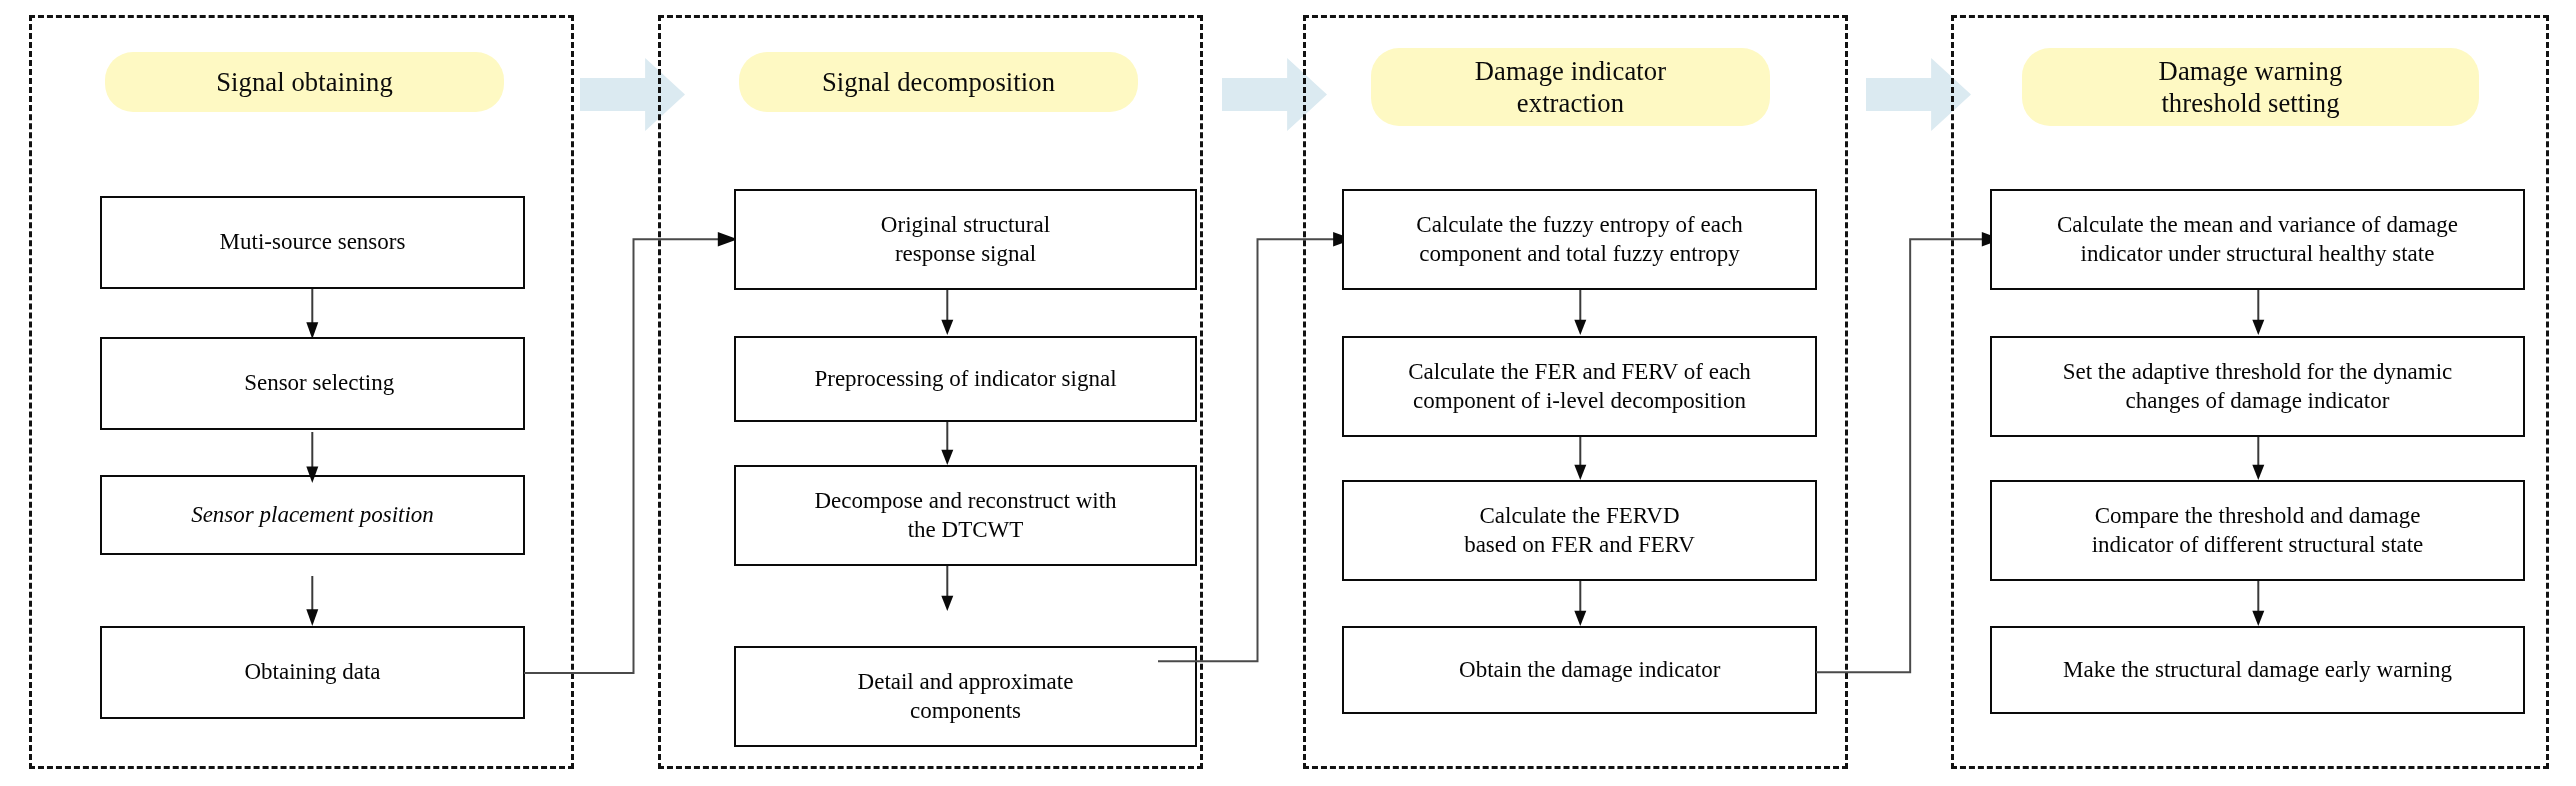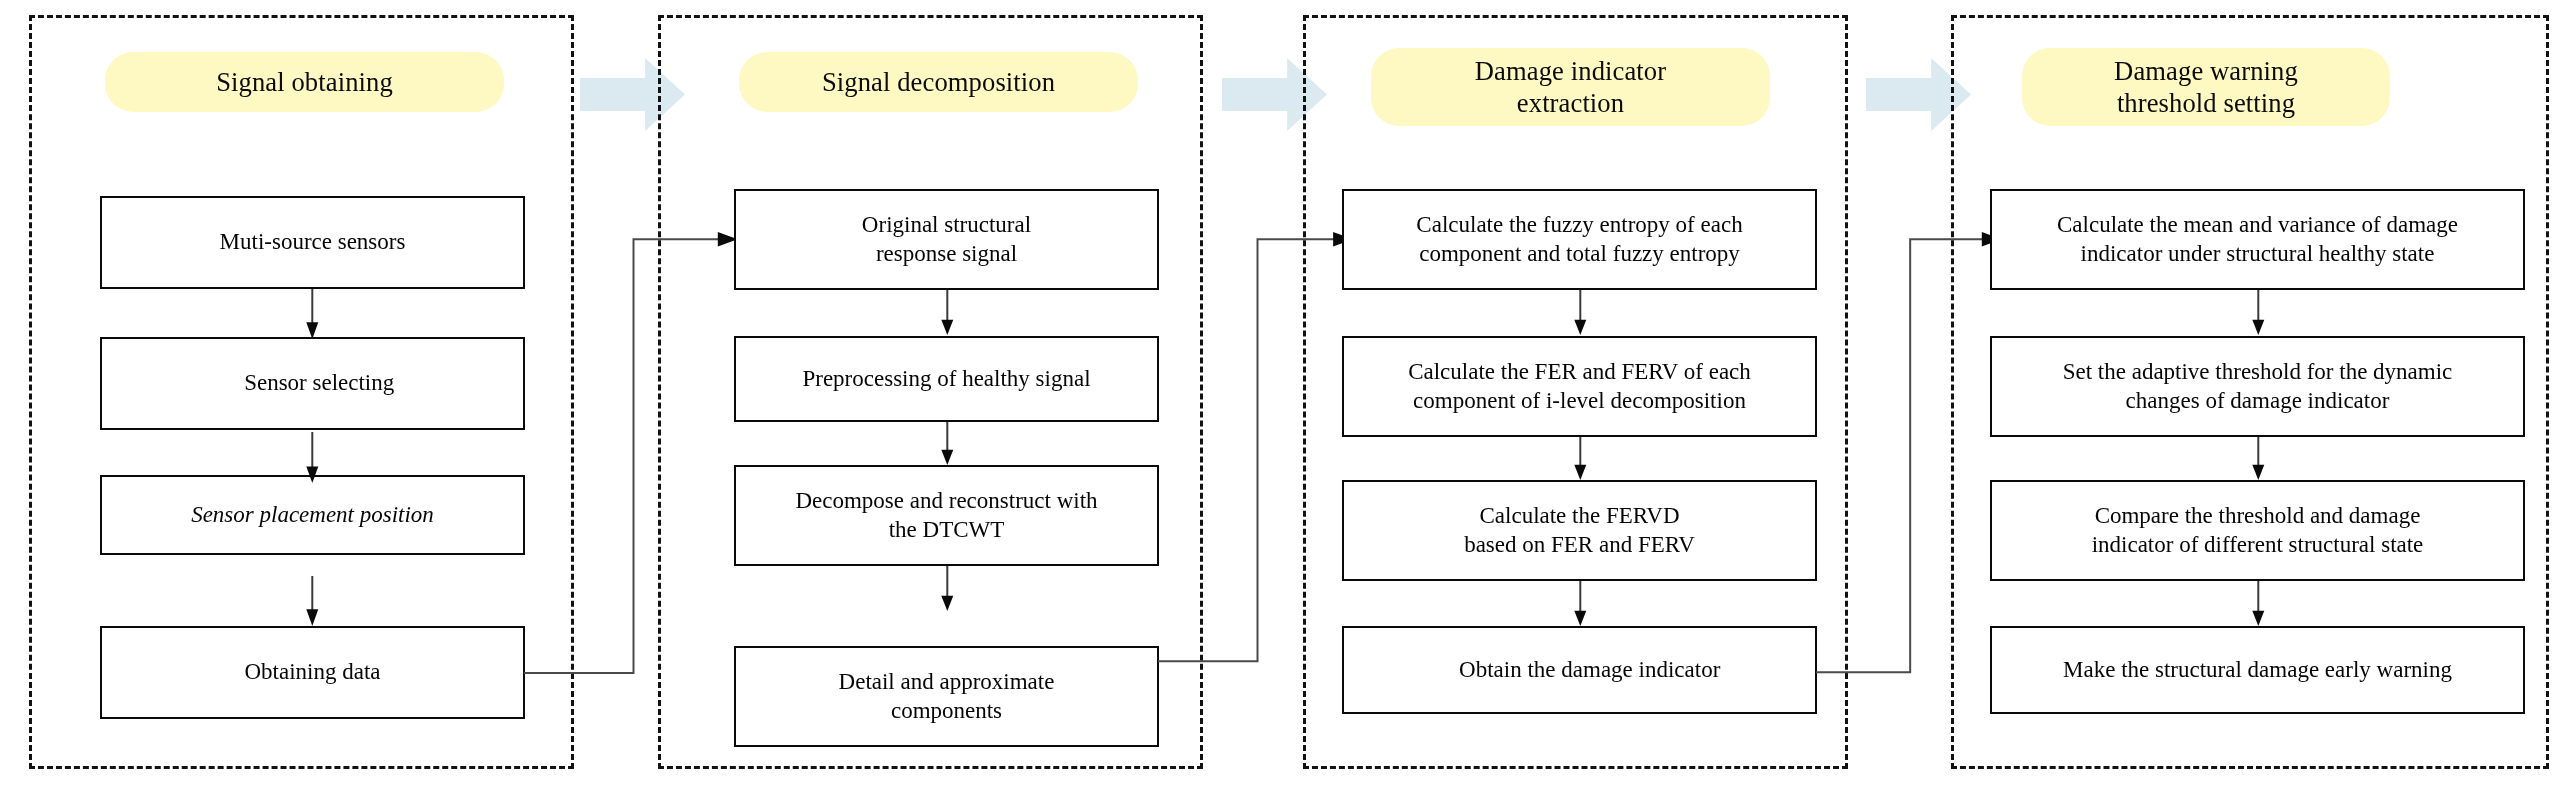--- a/index.html
+++ b/index.html
@@ -41,21 +41,21 @@
     text-align: center;
     color: #0b0b0b;
     font-size: 26.6px;
     line-height: 1.22;
     letter-spacing: 0.1px;
     padding: 2.7px 12px;
   }
   .pill-1 { left: 105px;  top: 52px;  width: 399px; height: 60px; }
   .pill-2 { left: 739px; top: 52px;  width: 399px; height: 60px; }
   .pill-3 { left: 1371px; top: 48px;  width: 399px; height: 78px; }
-  .pill-4 { left: 2022px; top: 48px;  width: 368px; height: 78px; }
+  .pill-4 { left: 2022px; top: 48px;  width: 457px; height: 78px; }
 
   
   .chevron {
     position: absolute;
     top: 58px;
     width: 105px;
     height: 73px;
   }
   .chevron svg { display: block; width: 100%; height: 100%; }
   .chev-1 { left: 580px; }
@@ -78,21 +78,21 @@
   }
 
   
   .c1 { left: 100px; width: 425px; }
   .c1.n1 { top: 196px;  height: 93px; }
   .c1.n2 { top: 337px;  height: 93px; padding-left: 20px; }
   .c1.n3 { top: 475px;  height: 80px; font-style: italic; }
   .c1.n4 { top: 626px;  height: 93px; }
 
   
-  .c2 { left: 734px; width: 425px; }
+  .c2 { left: 734px; width: 463px; }
   .c2.n1 { top: 189px;  height: 101px; }
   .c2.n2 { top: 336px;  height: 86px; }
   .c2.n3 { top: 465px;  height: 101px; }
   .c2.n4 { top: 646px;  height: 101px; }
 
   
   .c3 { left: 1342px; width: 475px; }
   .c3.n1 { top: 189px;  height: 101px; }
   .c3.n2 { top: 336px;  height: 101px; }
   .c3.n3 { top: 480px;  height: 101px; }
@@ -158,21 +158,21 @@
     <svg viewBox="0 0 330 675" preserveAspectRatio="none">
       <path d="M 0 672 L 165 672 L 165 20 L 300 20" fill="none" stroke="#4a4a4a" stroke-width="3"></path>
       <polygon points="322,20 292,9 292,31" fill="#0a0a0a"></polygon>
     </svg>
   </div>
 
   <div class="stage stage-2"></div>
   <div class="pill pill-2">Signal decomposition</div>
 
   <div class="node c2 n1">Original structural<br>response signal</div>
-  <div class="node c2 n2">Preprocessing of healthy signal</div>
+  <div class="node c2 n2">Preprocessing of indicator signal</div>
   <div class="node c2 n3">Decompose and reconstruct with<br>the DTCWT</div>
   <div class="node c2 n4">Detail and approximate<br>components</div>
 
   <div class="vlink" style="left:934px; top:290px; height:45px;">
     <svg viewBox="0 0 40 68" preserveAspectRatio="none">
       <line x1="20" y1="0" x2="20" y2="52" stroke="#3a3a3a" stroke-width="3"></line>
       <polygon points="20,68 11,45 29,45" fill="#0a0a0a"></polygon>
     </svg>
   </div>
   <div class="vlink" style="left:934px; top:422px; height:43px;">

